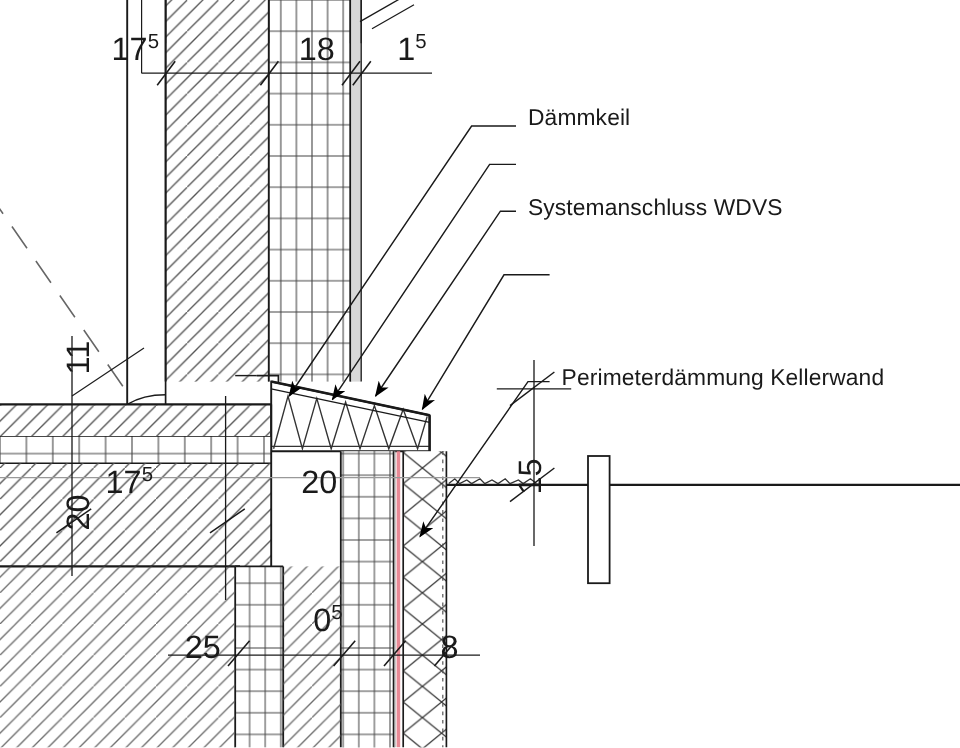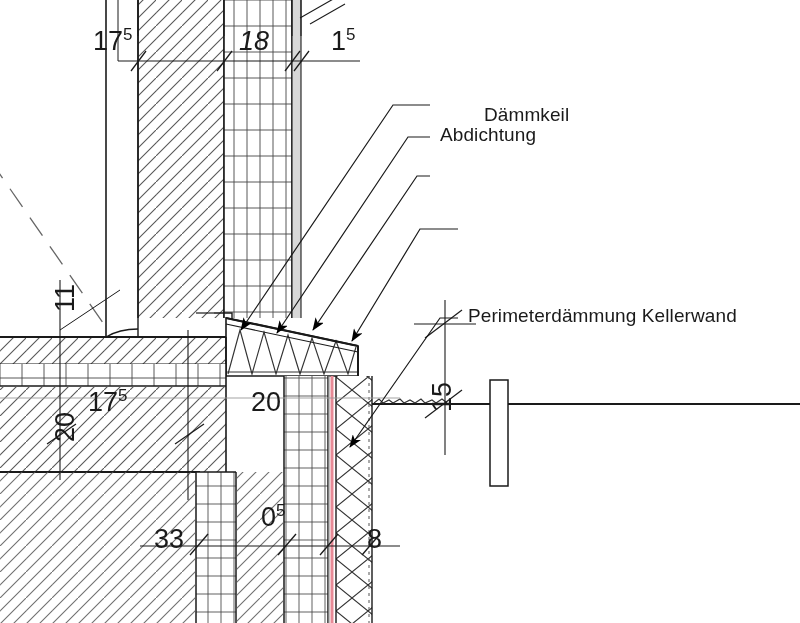--- a/index.html
+++ b/index.html
@@ -197,33 +197,33 @@
       <path d="M 430,105 L 393,105 L 241,330" marker-end="url(#arrow)"></path>
       <path d="M 430,137 L 408,137 L 277,333" marker-end="url(#arrow)"></path>
       <path d="M 430,176 L 417,176 L 313,330" marker-end="url(#arrow)"></path>
       <path d="M 458,229 L 420,229 L 352,341" marker-end="url(#arrow)"></path>
       <path d="M 458,318 L 440,318 L 350,447" marker-end="url(#arrow)"></path>
     </g>
 
   </g>
 </svg>
 
-<div class="lbl anno" style="left:440px;top:104px;margin-left:44px;">Dämmkeil</div>
-<div class="lbl anno" style="left:440px;top:124px;">Abdichtung</div>
+<div class="lbl anno" style="left:440px;top:88px;">Dämmkeil</div>
+<div class="lbl anno" style="left:440px;top:163px;">Systemanschluss WDVS</div>
 <div class="lbl anno" style="left:468px;top:305px;text-align:center;">Perimeterdämmung Kellerwand</div>
 
 <div class="lbl dim" style="left:93px;top:26px;"><span>17</span><sup>5</sup></div>
-<div class="lbl dim" style="left:239px;top:26px;font-style:italic;"><span>18</span></div>
+<div class="lbl dim" style="left:249px;top:26px;"><span>18</span></div>
 <div class="lbl dim" style="left:331px;top:26px;"><span>1</span><sup>5</sup></div>
 
 <div class="lbl dim rot90" style="left:50px;top:312px;"><span>11</span></div>
 <div class="lbl dim rot90" style="left:50px;top:442px;"><span>20</span></div>
 
 <div class="lbl dim" style="left:88px;top:387px;"><span>17</span><sup>5</sup></div>
 <div class="lbl dim" style="left:251px;top:387px;"><span>20</span></div>
 
 <div class="lbl dim rot90" style="left:427px;top:412px;"><span>15</span></div>
 
-<div class="lbl dim" style="left:154px;top:524px;"><span>33</span></div>
+<div class="lbl dim" style="left:154px;top:524px;"><span>25</span></div>
 <div class="lbl dim" style="left:261px;top:502px;"><span>0</span><sup>5</sup></div>
 <div class="lbl dim" style="left:367px;top:524px;"><span>8</span></div>
 
 </div>
 
 </body></html>

